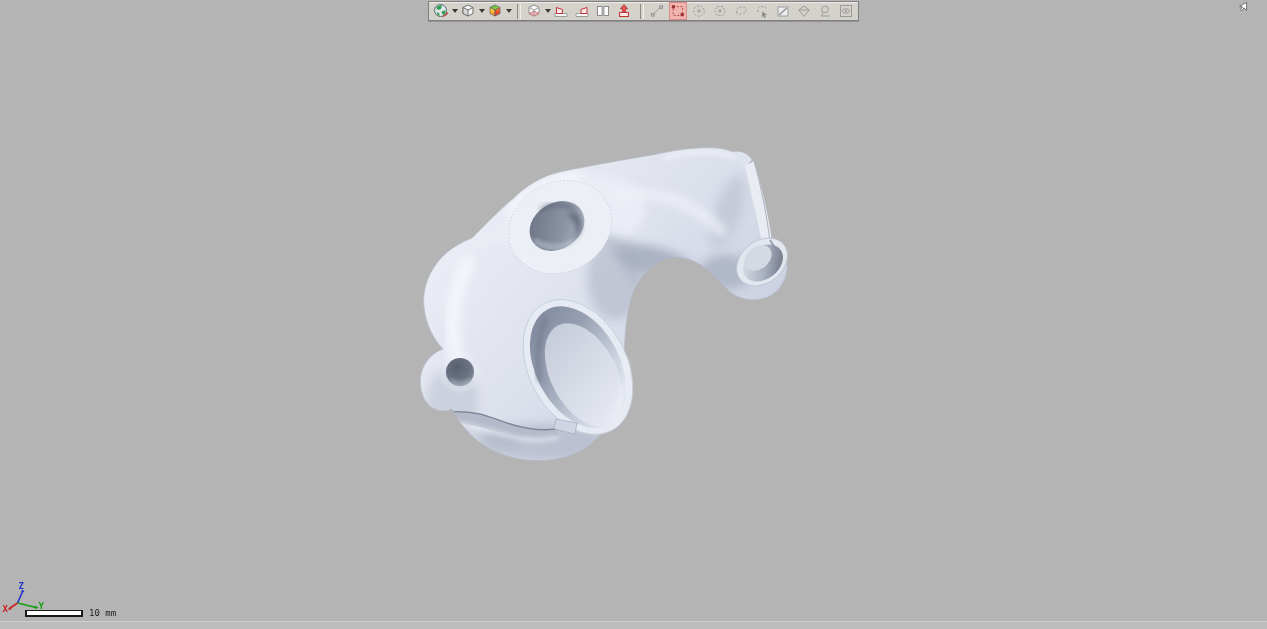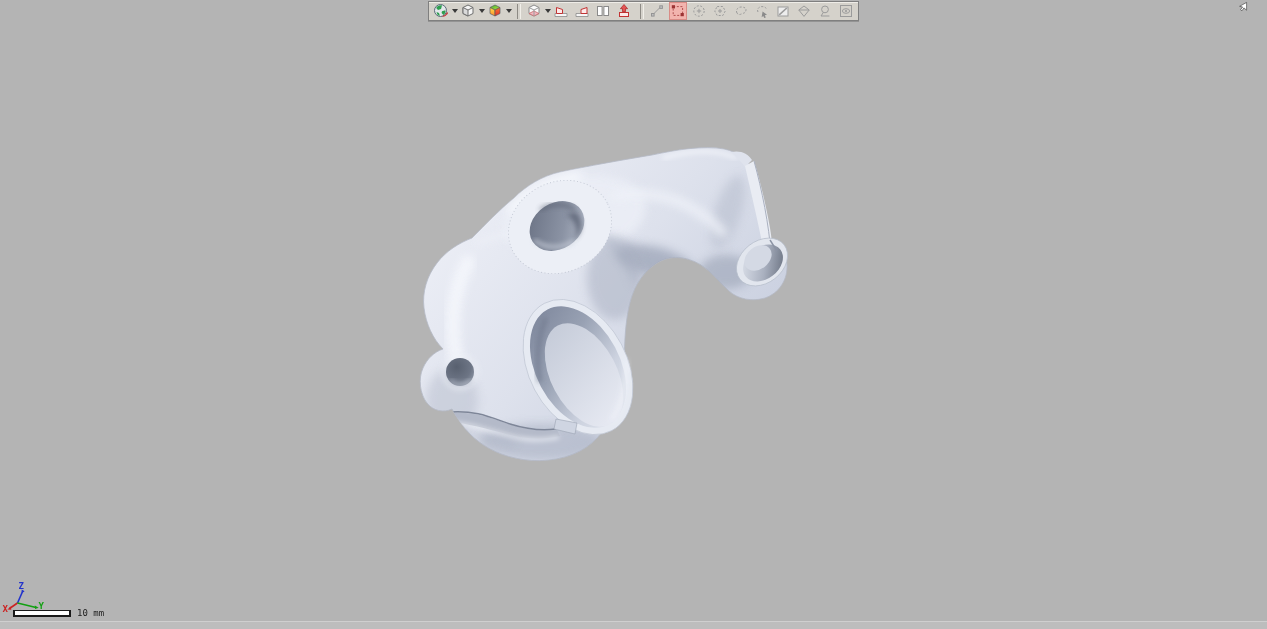--- a/index.html
+++ b/index.html
@@ -16,21 +16,21 @@
   .tbtn{width:16px;height:16px;margin:0 1px;display:flex;align-items:center;justify-content:center;flex:0 0 auto;}
   .tbtn svg{display:block;}
   .tbtn.sel{background:#f2b4ae;outline:1px solid #d98c86;}
   .tbtn.gap{margin-right:4px;}
   .drop{width:7px;height:16px;margin:0 1px;display:flex;align-items:center;justify-content:center;flex:0 0 auto;}
   .drop i{display:block;width:0;height:0;border-left:3px solid transparent;border-right:3px solid transparent;border-top:4px solid #3a3a3a;}
   .sep{width:2px;height:15px;margin:0 4px;flex:0 0 auto;
     border-left:1px solid #8d8a84;border-right:1px solid #f1efe9;}
 
   
-  .scalebar{position:absolute;left:13px;top:608px;display:flex;align-items:center;}
+  .scalebar{position:absolute;left:25px;top:608px;display:flex;align-items:center;}
   .scalebar .bar{width:54px;height:4px;background:#fff;border:1px solid #1a1a1a;border-bottom-width:2px;border-left-width:2px;border-right-width:2px;}
   .scalebar .lbl{margin-left:6px;font-size:9px;color:#222;letter-spacing:0px;}
 
   .bottom-strip{position:absolute;left:0;bottom:0;width:100%;height:7px;background:#bdbdbd;border-top:1px solid #cfcfcf;}
 
   .abs{position:absolute;}
 </style>
 </head>
 <body>
 

